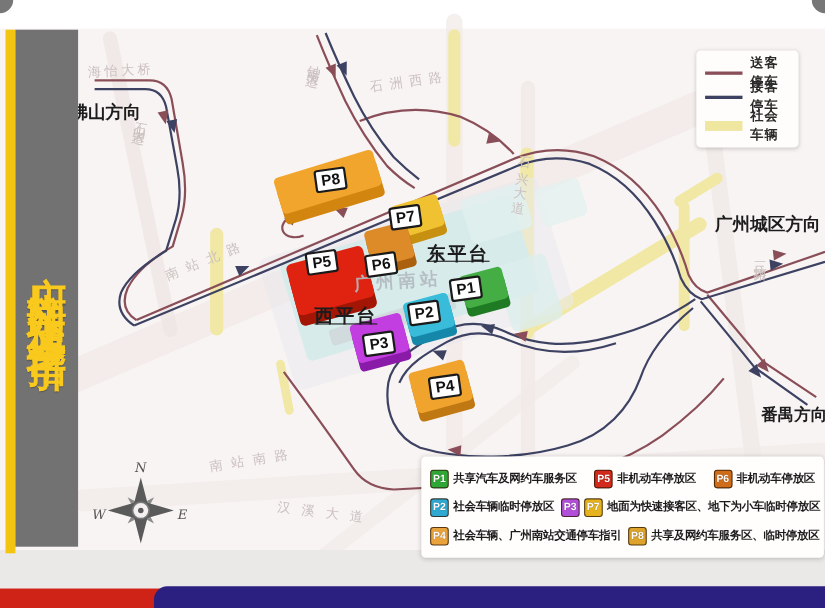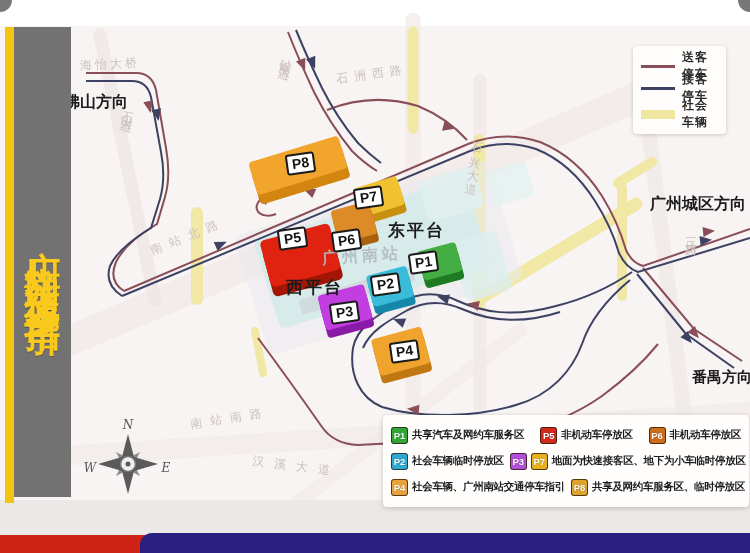--- a/index.html
+++ b/index.html
@@ -25,21 +25,21 @@
   .bottom-bar-navy { position:absolute; left:140px; top:533px; width:610px; height:20px; background:#2b2080;
                      border-radius:12px 0 0 0; z-index:22; }
 
   .corner { position:absolute; width:12px; height:12px; background:#777; z-index:40; }
   .corner.tl { left:0; top:0; border-radius:0 0 12px 0; }
   .corner.tr { right:0; top:0; border-radius:0 0 0 12px; }
 
   
   .mlabel { position:absolute; color:#1c1c1c; font-weight:700; white-space:nowrap; z-index:12; }
   .dir { font-size:16px; }
-  .platform { font-size:17px; letter-spacing:2px; }
+  .platform { font-size:17px; letter-spacing:2px;text-decoration:underline; }
   .watermark { position:absolute; color:#b3bac2; font-size:16px; font-weight:600; letter-spacing:4px;
                z-index:6; white-space:nowrap; transform:rotate(-4deg); opacity:.9; }
   .street { position:absolute; color:#cbc1c0; font-size:12px; letter-spacing:3px; z-index:5; white-space:nowrap; }
   .street.v { writing-mode:vertical-rl; text-orientation:upright; }
 
   
   .p-label { position:absolute; background:#ffffff; border:2px solid #1a1a1a; border-radius:3px;
              font-size:14px; font-weight:800; color:#111; padding:0 4px; line-height:17px;
              z-index:15; transform:rotate(-8deg); }
 

